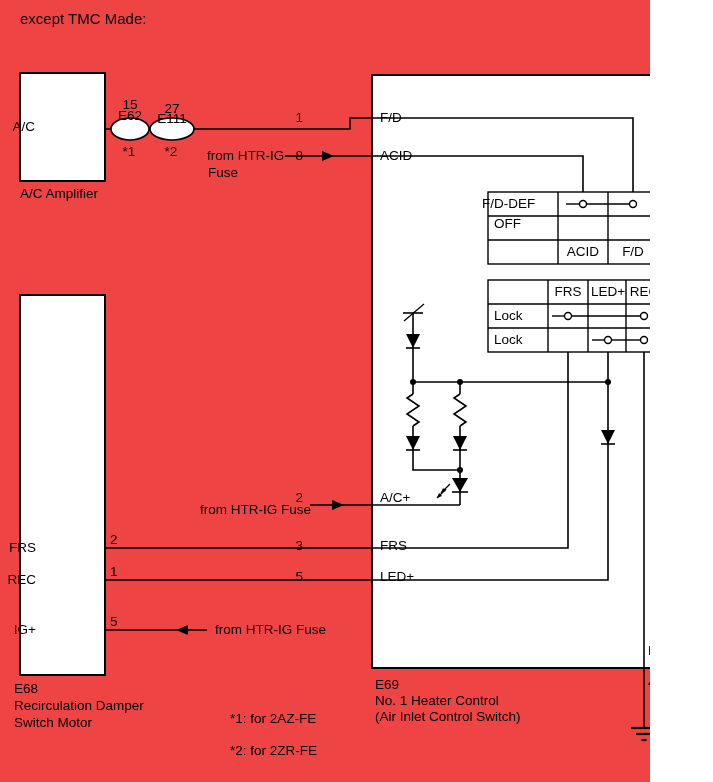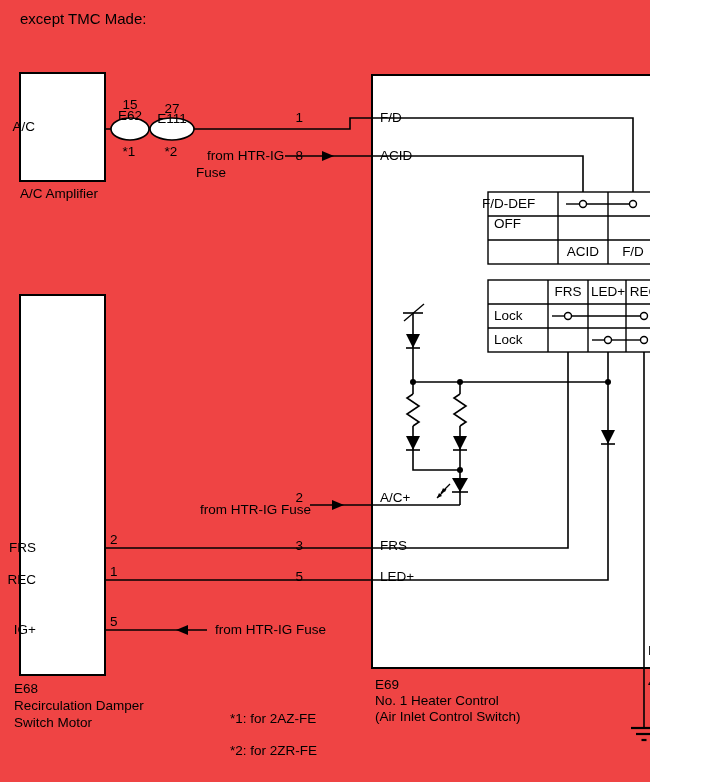--- a/index.html
+++ b/index.html
@@ -143,21 +143,21 @@
   <div class="lbl vc" style="right:347px;top:498px">2</div>
   <div class="lbl vc" style="left:380px;top:498px">A/C+</div>
   <div class="lbl vc" style="right:347px;top:546px">3</div>
   <div class="lbl vc" style="left:380px;top:546px">FRS</div>
   <div class="lbl vc" style="right:347px;top:577px">5</div>
   <div class="lbl vc" style="left:380px;top:577px">LED+</div>
   <div class="lbl vc" style="left:648px;top:651px">REC</div>
   <div class="lbl vc" style="left:648px;top:683px">4</div>
 
   <div class="lbl vc" style="left:207px;top:156px">from HTR-IG</div>
-  <div class="lbl vc" style="left:196px;top:173px">Fuse</div>
+  <div class="lbl vc" style="left:208px;top:173px">Fuse</div>
   <div class="lbl vc" style="left:200px;top:510px">from HTR-IG Fuse</div>
   <div class="lbl vc" style="left:215px;top:630px">from HTR-IG Fuse</div>
 
   <div class="lbl vc" style="left:482px;top:204px">F/D-DEF</div>
   <div class="lbl vc" style="left:494px;top:224px">OFF</div>
   <div class="lbl vhc" style="left:583px;top:252px">ACID</div>
   <div class="lbl vhc" style="left:633px;top:252px">F/D</div>
 
   <div class="lbl vhc" style="left:568px;top:292px">FRS</div>
   <div class="lbl vhc" style="left:608px;top:292px">LED+</div>

